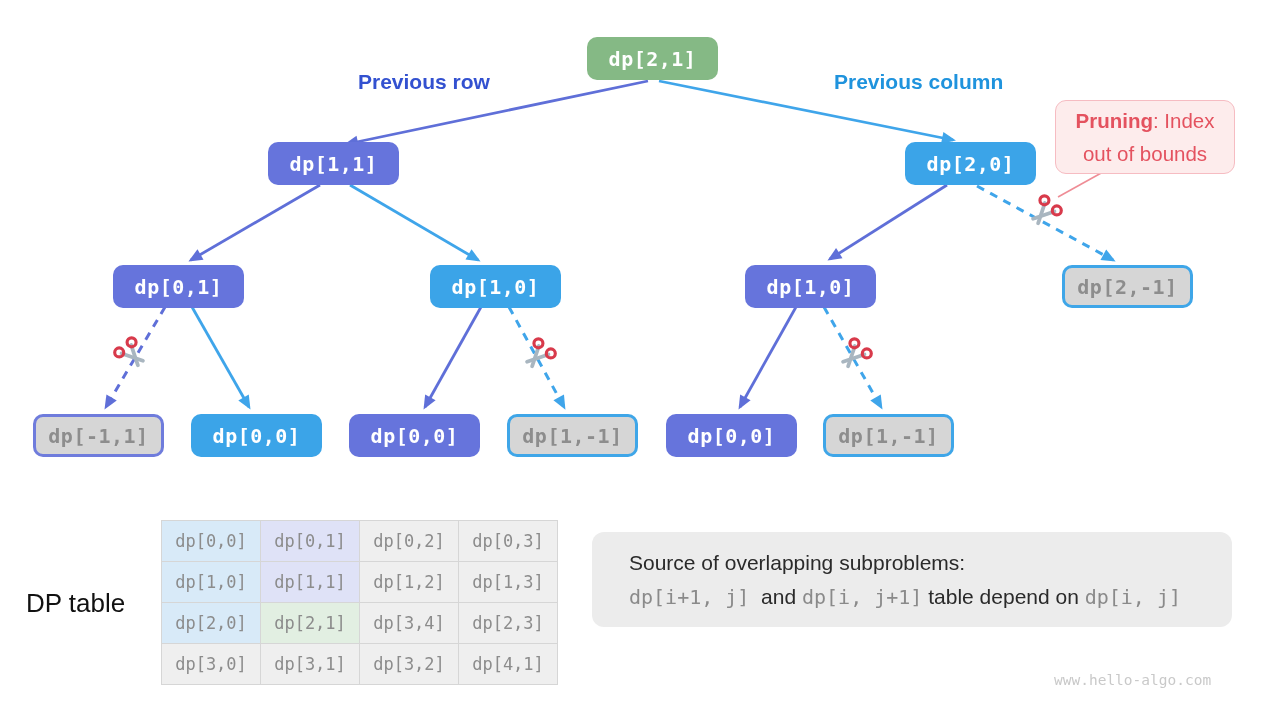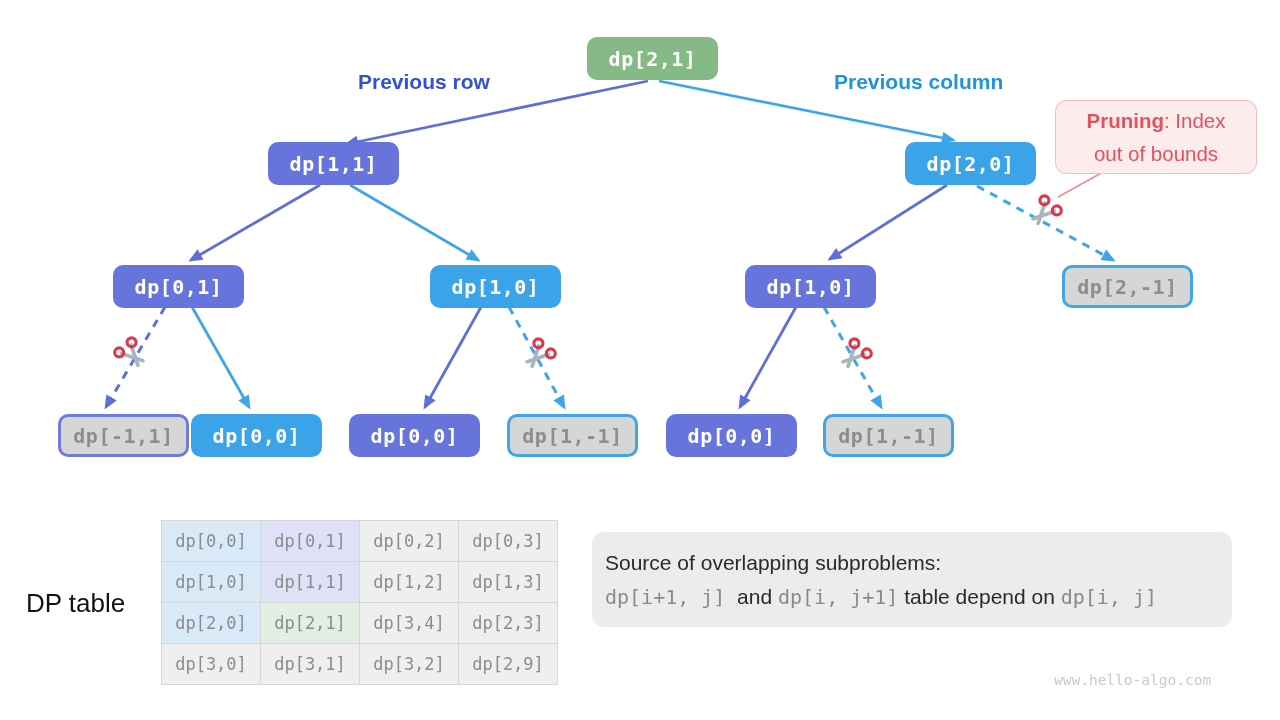--- a/index.html
+++ b/index.html
@@ -23,30 +23,30 @@
     font-family: "DejaVu Sans Mono", monospace; font-weight: bold; font-size: 20px;
     color: #ffffff; letter-spacing: 0.5px;
   }
   .node.green  { background: var(--green); }
   .node.indigo { background: var(--indigo); }
   .node.blue   { background: var(--blue); }
   .node.pruned {
     background: var(--pruned_bg); color: var(--pruned_text); font-weight: bold;
   }
   .node.pruned.pb { border: 3px solid var(--pruned_border_blue); }
-  .node.pruned.pi { border: 3px solid var(--pruned_border_indigo); margin-left: 25px; }
+  .node.pruned.pi { border: 3px solid var(--pruned_border_indigo); }
 
   
   .branch-label { position: absolute; font-size: 21px; font-weight: bold; }
   .prev-row { left: 358px; top: 70px; color: var(--prev_row_label); }
   .prev-col { left: 834px; top: 70px; color: var(--prev_col_label); }
 
   
   .callout {
-    position: absolute; left: 1055px; top: 100px; width: 202px; height: 74px;
+    position: absolute; left: 1055px; top: 100px; width: 180px; height: 74px;
     background: var(--callout_bg); border: 1.5px solid var(--callout_border);
     border-radius: 11px; color: var(--callout_text);
     font-size: 20.5px; line-height: 1.62; text-align: center;
     display: flex; flex-direction: column; justify-content: center;
   }
   .callout b { font-weight: bold; }
 
   
   .scissors { position: absolute; width: 36px; height: 36px; }
 
@@ -61,21 +61,21 @@
     border: 1px solid var(--table_border); background: var(--table_gray);
   }
   table.dp td.c-blue  { background: var(--table_blue); }
   table.dp td.c-lav   { background: var(--table_lavender); }
   table.dp td.c-green { background: var(--table_green); }
 
   
   .note {
     position: absolute; left: 592px; top: 532px; width: 640px; height: 95px;
     background: var(--note_bg); border-radius: 12px;
-    padding: 14px 13px; color: var(--text_dark); font-size: 21px; line-height: 34px;
+    padding: 14px 37px; color: var(--text_dark); font-size: 21px; line-height: 34px;
   }
   .note .code {
     font-family: "DejaVu Sans Mono", monospace; font-weight: normal;
     color: var(--code_text); white-space: pre; font-size: 20px;
   }
   .note .plain { white-space: pre; }
 
   
   .watermark {
     position: absolute; left: 1054px; top: 672px;
@@ -176,21 +176,21 @@
       <tr>
         <td class="c-blue">dp[2,0]</td>
         <td class="c-green">dp[2,1]</td>
         <td>dp[3,4]</td>
         <td>dp[2,3]</td>
       </tr>
       <tr>
         <td>dp[3,0]</td>
         <td>dp[3,1]</td>
         <td>dp[3,2]</td>
-        <td>dp[2,9]</td>
+        <td>dp[4,1]</td>
       </tr>
     </tbody>
   </table>
 
   <div class="note">
     <div>Source of overlapping subproblems:</div>
     <div>
       <span class="code">dp[i+1, j]</span><span class="plain">  and </span><span class="code">dp[i, j+1]</span><span class="plain"> table depend on </span><span class="code">dp[i, j]</span>
     </div>
   </div>

